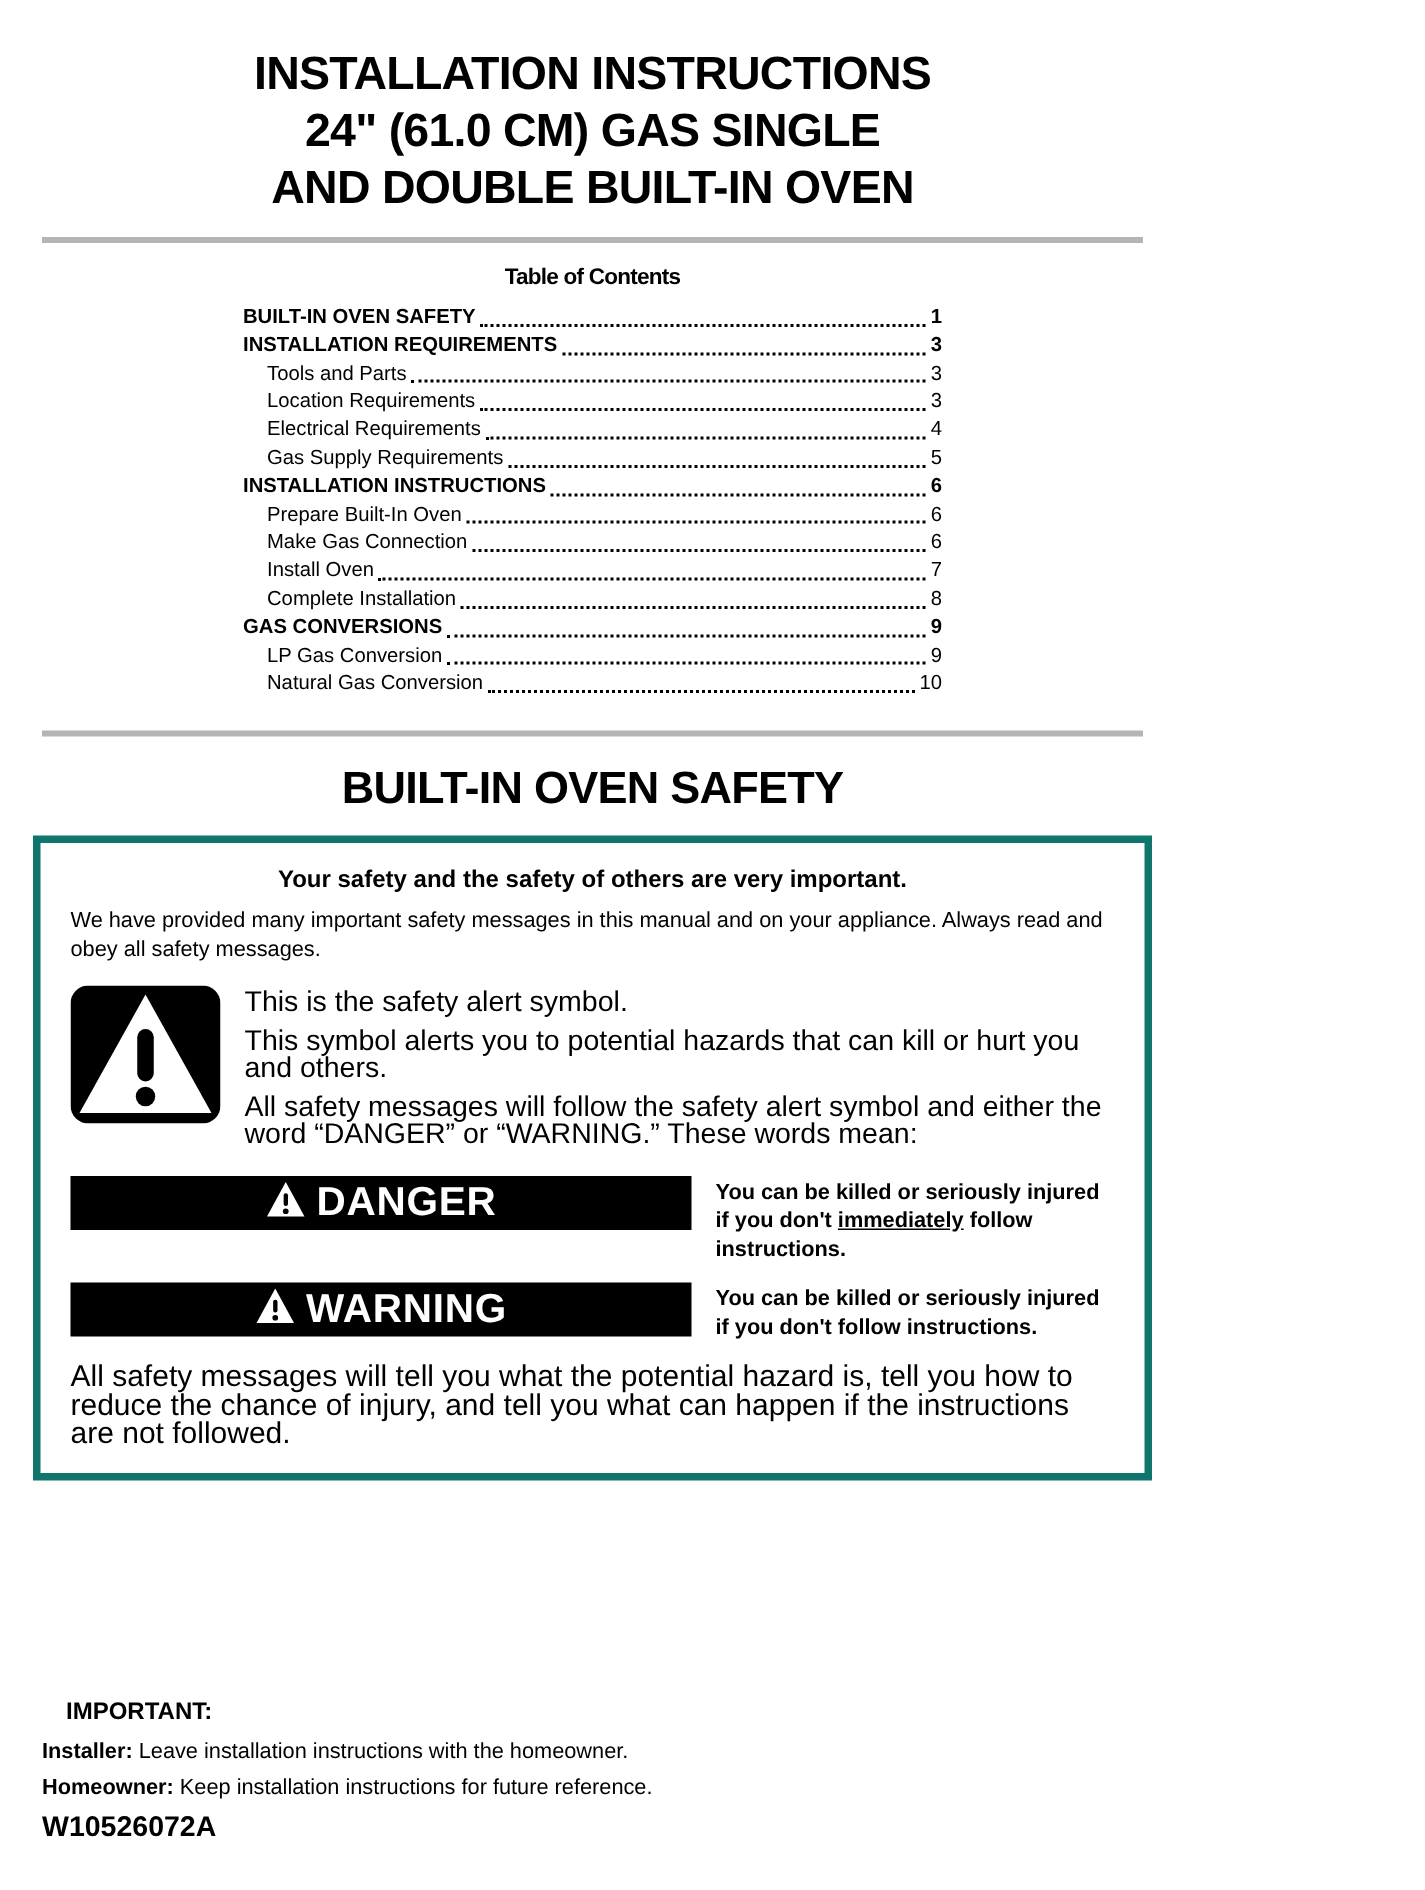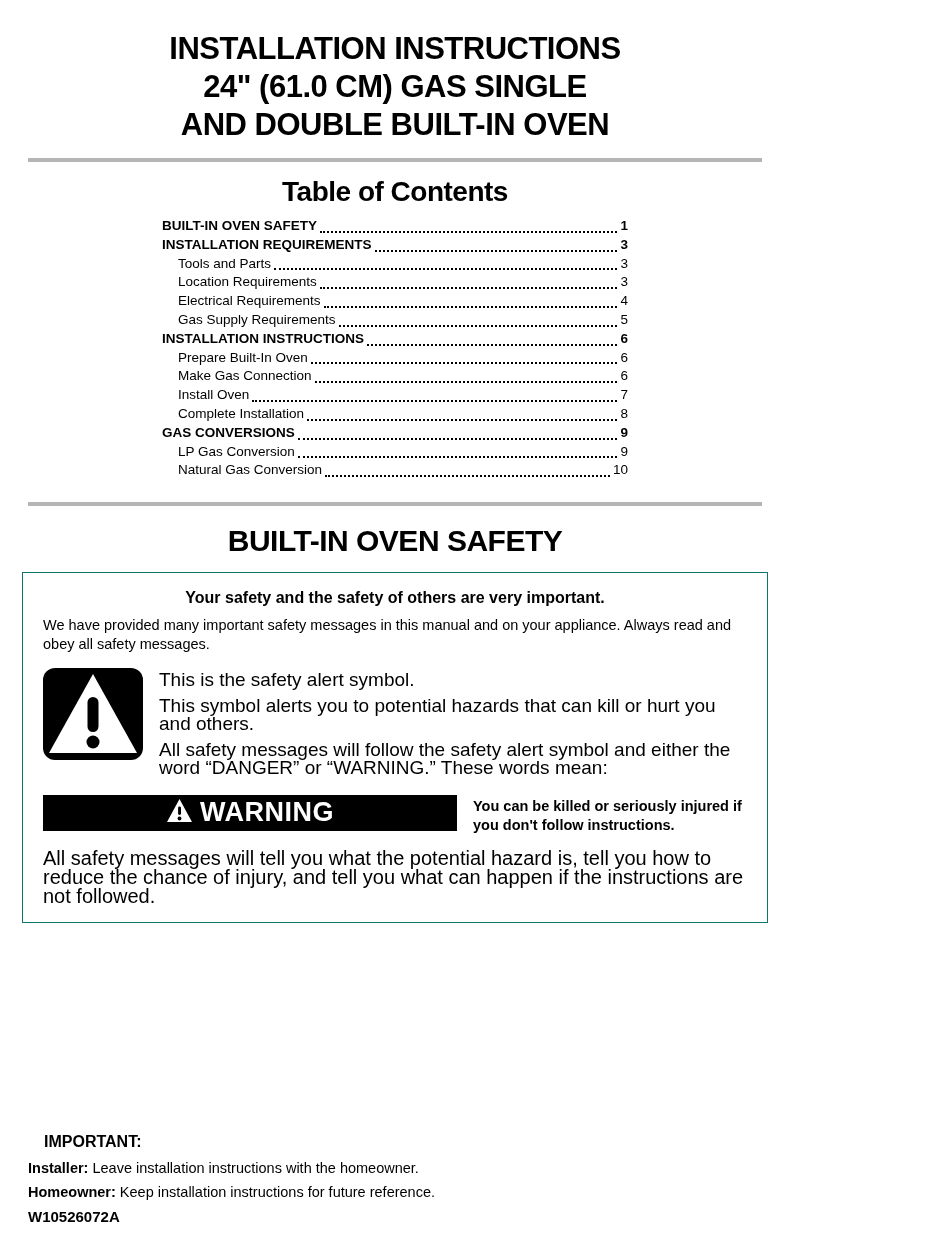--- a/index.html
+++ b/index.html
@@ -9,37 +9,37 @@
   }
   
   .doc-title{
     text-align:center;padding-top:30px;font-weight:bold;font-size:31px;
     line-height:38px;letter-spacing:-0.5px;
   }
   
   .rule{border:0;height:4px;background:#b5b5b5;margin:14px 28px 0;}
   
   .toc-heading{
-    text-align:center;font-size:28px;font-weight:bold;margin:14px 0 9px;
+    text-align:center;font-size:15px;font-weight:bold;margin:14px 0 9px;
     letter-spacing:-0.5px;
   }
   .toc-list{width:466px;margin:0 auto;font-size:13.5px;}
   .toc-row{display:flex;align-items:flex-end;line-height:18.8px;}
   .toc-row.top{font-weight:bold;}
   .toc-row.sub{padding-left:16px;font-weight:normal;}
   .toc-label{white-space:nowrap;}
   .toc-leader{flex:1;border-bottom:2px dotted #000;margin:0 3px 3px;}
   .toc-page{white-space:nowrap;}
   .rule.after-toc{margin-top:22px;}
   
   .safety-heading{
     text-align:center;font-size:30px;font-weight:bold;margin:18px 0 14px;
     letter-spacing:-0.5px;
   }
-  .safety-box{border:1px solid #0f766e;margin:0 22px;padding:12px 20px 16px;}
+  .safety-box{border:5px solid #0f766e;margin:0 22px;padding:12px 20px 16px;}
   .box-title{text-align:center;font-size:16px;font-weight:bold;margin:4px 0 9px;}
   .intro{font-size:14.5px;line-height:19px;margin:0 0 14px;}
   .alert-row{display:flex;gap:16px;margin:0 0 10px;}
   .alert-symbol{width:100px;height:92px;flex:none;}
   .alert-text{padding-top:3px;max-width:700px;font-size:19px;}
   .alert-text p{margin:0 0 7px;line-height:18.5px;}
   .signal-row{display:flex;gap:16px;margin:6px 0 12px;align-items:flex-start;}
   .signal-bar{
     width:414px;height:36px;background:#000;color:#fff;flex:none;
     display:flex;align-items:center;justify-content:center;gap:7px;
@@ -48,21 +48,21 @@
   .signal-text{
     font-size:14.5px;font-weight:bold;line-height:19px;margin:0;padding-top:2px;
     max-width:445px;
   }
   .u{text-decoration:underline;}
   .box-footer{font-size:20px;line-height:19px;margin:14px 0 0;}
   
   .important{position:absolute;left:28px;top:1133px;}
   .imp-head{font-weight:bold;font-size:16px;margin:0 16px 8px;}
   .important p{margin:0 0 5px;font-size:14.5px;line-height:19px;}
-  .doc-number{position:absolute;left:28px;top:1208px;font-weight:bold;font-size:15px;}
+  .doc-number{position:absolute;left:28px;top:1208px;font-weight:bold;font-size:19px;}
 </style>
 </head>
 <body>
 
 <div class="page">
 
   <header class="doc-title">
     <div>INSTALLATION INSTRUCTIONS</div>
     <div>24" (61.0 CM) GAS SINGLE</div>
     <div>AND DOUBLE BUILT-IN OVEN</div>
@@ -163,20 +163,33 @@
           <circle cx="50" cy="74" r="6.5" fill="#000"></circle>
         </svg>
       </div>
       <div class="alert-text">
         <p>This is the safety alert symbol.</p>
         <p>This symbol alerts you to potential hazards that can kill or hurt you and others.</p>
         <p>All safety messages will follow the safety alert symbol and either the word “DANGER” or “WARNING.” These words mean:</p>
       </div>
     </div>
 
+    <div class="signal-row">
+      <div class="signal-bar">
+        <span>
+          <svg width="27" height="25" viewBox="0 0 27 25" aria-hidden="true">
+            <path d="M13.5 1 L26 24 L1 24 Z" fill="#fff"></path>
+            <rect x="12.1" y="8.5" width="2.9" height="8.5" rx="1.4" fill="#000"></rect>
+            <circle cx="13.5" cy="20.5" r="1.9" fill="#000"></circle>
+          </svg>
+        </span>
+        <span class="signal-label">DANGER</span>
+      </div>
+      <p class="signal-text"><span>You can be killed or seriously injured if you don't </span><span class="u">immediately</span><span> follow instructions.</span></p>
+    </div>
 
     <div class="signal-row">
       <div class="signal-bar">
         <span>
           <svg width="27" height="25" viewBox="0 0 27 25" aria-hidden="true">
             <path d="M13.5 1 L26 24 L1 24 Z" fill="#fff"></path>
             <rect x="12.1" y="8.5" width="2.9" height="8.5" rx="1.4" fill="#000"></rect>
             <circle cx="13.5" cy="20.5" r="1.9" fill="#000"></circle>
           </svg>
         </span>

